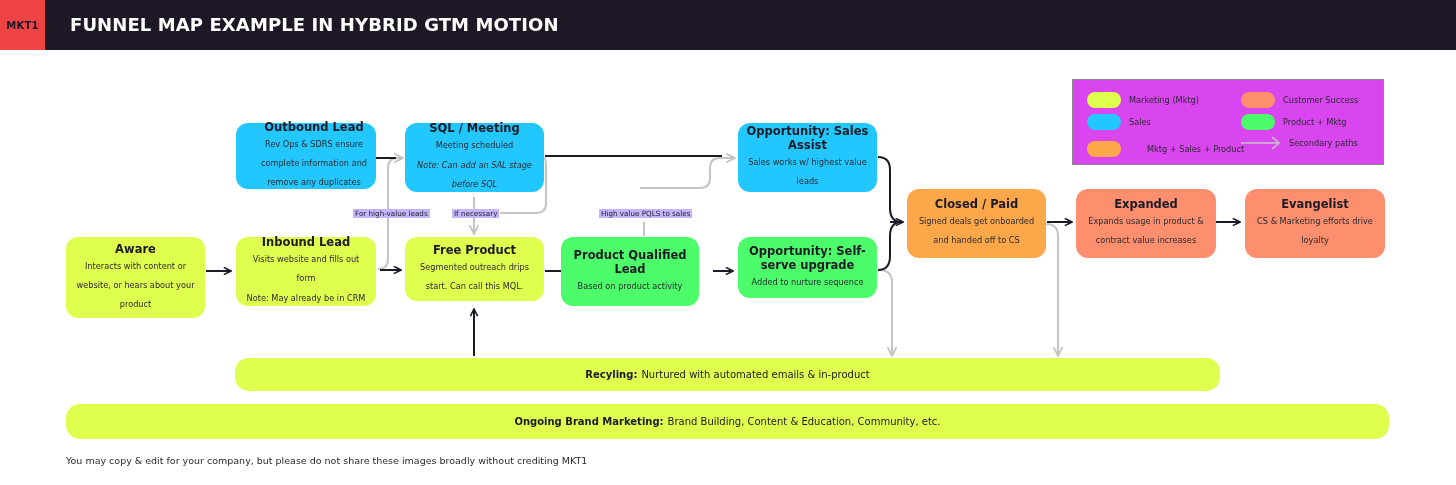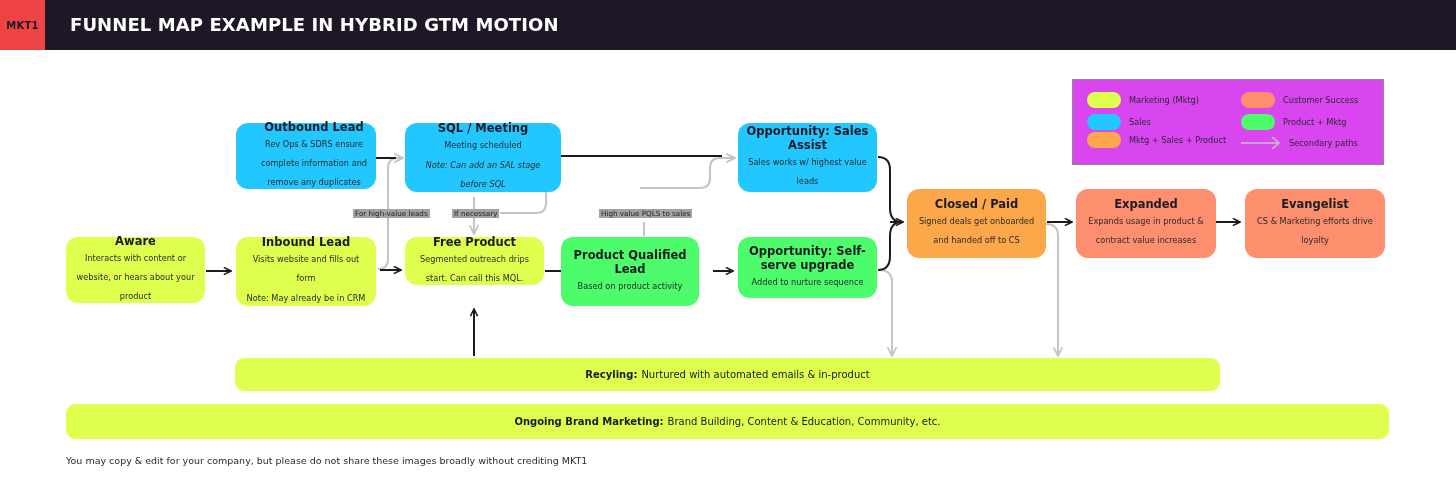--- a/index.html
+++ b/index.html
@@ -17,25 +17,25 @@
           text-align:center; padding:4px 8px; }
   .node .t { font-size:11.5px; font-weight:bold; line-height:14px; color:#1c1a24; }
   .node .d { font-size:8.2px; line-height:19px; color:#2a2a30; margin-top:1px; }
   .node .d.i { font-style:italic; }
   .mktg { background:#dfff4f; }
   .sales { background:#22c7ff; }
   .pm { background:#4dfc6b; }
   .msp { background:#fca84a; }
   .cs { background:#fd8f6e; }
 
-  .band { position:absolute; background:#dfff4f; border-radius:9px;
+  .band { position:absolute; background:#dfff4f; border-radius:14px;
           display:flex; align-items:center; justify-content:center; font-size:10px; color:#1c1a24; }
   .band b { font-weight:bold; margin-right:4px; }
 
-  .lbl { position:absolute; font-size:7.2px; color:#1c1a24; background:#a3a3a3; padding:0 2px; white-space:nowrap; }
+  .lbl { position:absolute; font-size:7.2px; color:#1c1a24; background:#c4b5fd; padding:0 2px; white-space:nowrap; }
 
   .legend { position:absolute; left:1072px; top:79px; width:312px; height:86px;
             border:1.3px solid #8a8a8a; box-sizing:border-box; background:#d946ef; }
   .lg-item { position:absolute; display:flex; align-items:center; font-size:8.2px; color:#2a2a30; }
   .swatch { width:34px; height:16px; border-radius:8px; margin-right:8px; }
   .lg-arrow { width:44px; height:16px; margin-right:6px; }
 
   .footer { position:absolute; left:66px; top:455px; font-size:9.5px; color:#2a2a30; }
   svg.wires { position:absolute; left:0; top:0; }
 </style>
@@ -79,43 +79,43 @@
     <path d="M890 222 L903 222" marker-end="url(#ah)"></path>
     <path d="M1047 222 L1072 222" marker-end="url(#ah)"></path>
     <path d="M1216 222 L1240 222" marker-end="url(#ah)"></path>
   </g>
 </svg>
 
 <div class="lbl" style="left:353px;top:209px;">For high-value leads</div>
 <div class="lbl" style="left:452px;top:209px;">If necessary</div>
 <div class="lbl" style="left:599px;top:209px;">High value PQLS to sales</div>
 
-<div class="node mktg" style="left:66px;top:237px;width:139px;height:66px;">
+<div class="node mktg" style="left:66px;top:237px;width:139px;height:81px;">
   <div class="t">Aware</div>
   <div class="d">Interacts with content or website, or hears about your product</div>
 </div>
 
 <div class="node sales" style="left:236px;top:123px;width:140px;height:66px;padding-left:24px;">
   <div class="t">Outbound Lead</div>
   <div class="d">Rev Ops &amp; SDRS ensure complete information and remove any duplicates</div>
 </div>
 
 <div class="node mktg" style="left:236px;top:237px;width:140px;height:69px;">
   <div class="t">Inbound Lead</div>
   <div class="d">Visits website and fills out form</div>
   <div class="d">Note: May already be in CRM</div>
 </div>
 
-<div class="node sales" style="left:405px;top:123px;width:156px;height:69px;">
+<div class="node sales" style="left:405px;top:123px;width:139px;height:69px;">
   <div class="t">SQL /  Meeting</div>
   <div class="d">Meeting scheduled</div>
   <div class="d i">Note: Can add an SAL stage before SQL</div>
 </div>
 
-<div class="node mktg" style="left:405px;top:237px;width:139px;height:48px;">
+<div class="node mktg" style="left:405px;top:237px;width:139px;height:64px;">
   <div class="t">Free Product</div>
   <div class="d">Segmented outreach drips start. Can call this MQL.</div>
 </div>
 
 <div class="node pm" style="left:561px;top:237px;width:138px;height:69px;">
   <div class="t">Product Qualified Lead</div>
   <div class="d">Based on product activity</div>
 </div>
 
 <div class="node sales" style="left:738px;top:123px;width:139px;height:69px;">
@@ -155,21 +155,21 @@
 
 <div class="legend">
   <div class="lg-item" style="left:14px;top:12px;">
     <div class="swatch" style="background:#dfff4f;"></div>
     <span>Marketing (Mktg)</span>
   </div>
   <div class="lg-item" style="left:14px;top:34px;">
     <div class="swatch" style="background:#22c7ff;"></div>
     <span>Sales</span>
   </div>
-  <div class="lg-item" style="left:14px;top:52px;">
+  <div class="lg-item" style="left:14px;top:61px;gap:18px;">
     <div class="swatch" style="background:#fca84a;"></div>
     <span>Mktg + Sales + Product</span>
   </div>
   <div class="lg-item" style="left:168px;top:12px;">
     <div class="swatch" style="background:#fd8f6e;"></div>
     <span>Customer Success</span>
   </div>
   <div class="lg-item" style="left:168px;top:34px;">
     <div class="swatch" style="background:#4dfc6b;"></div>
     <span>Product + Mktg</span>

